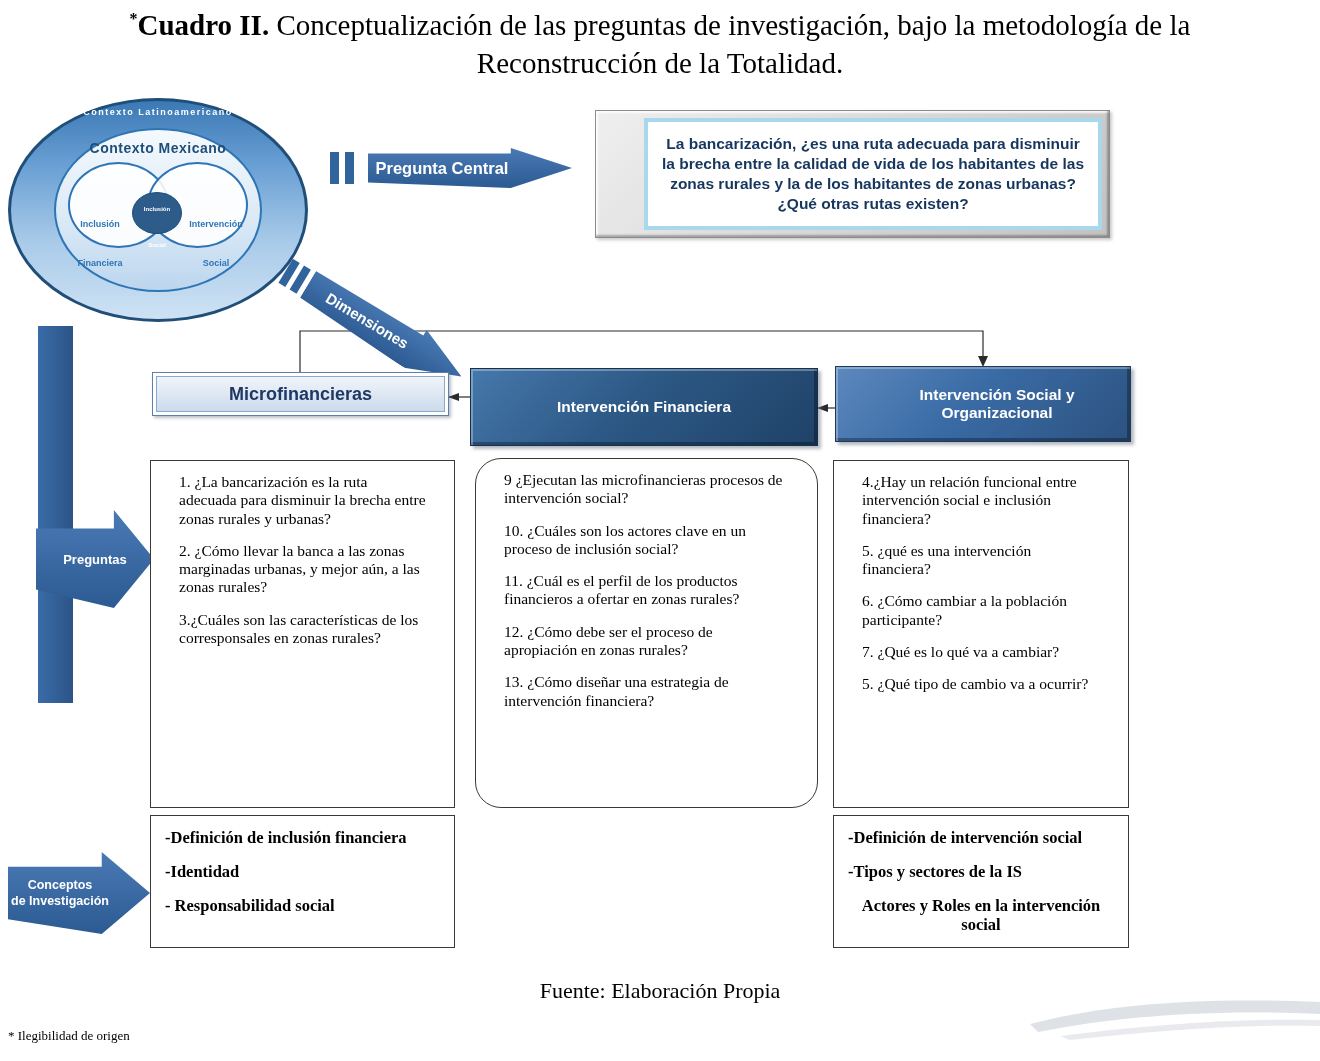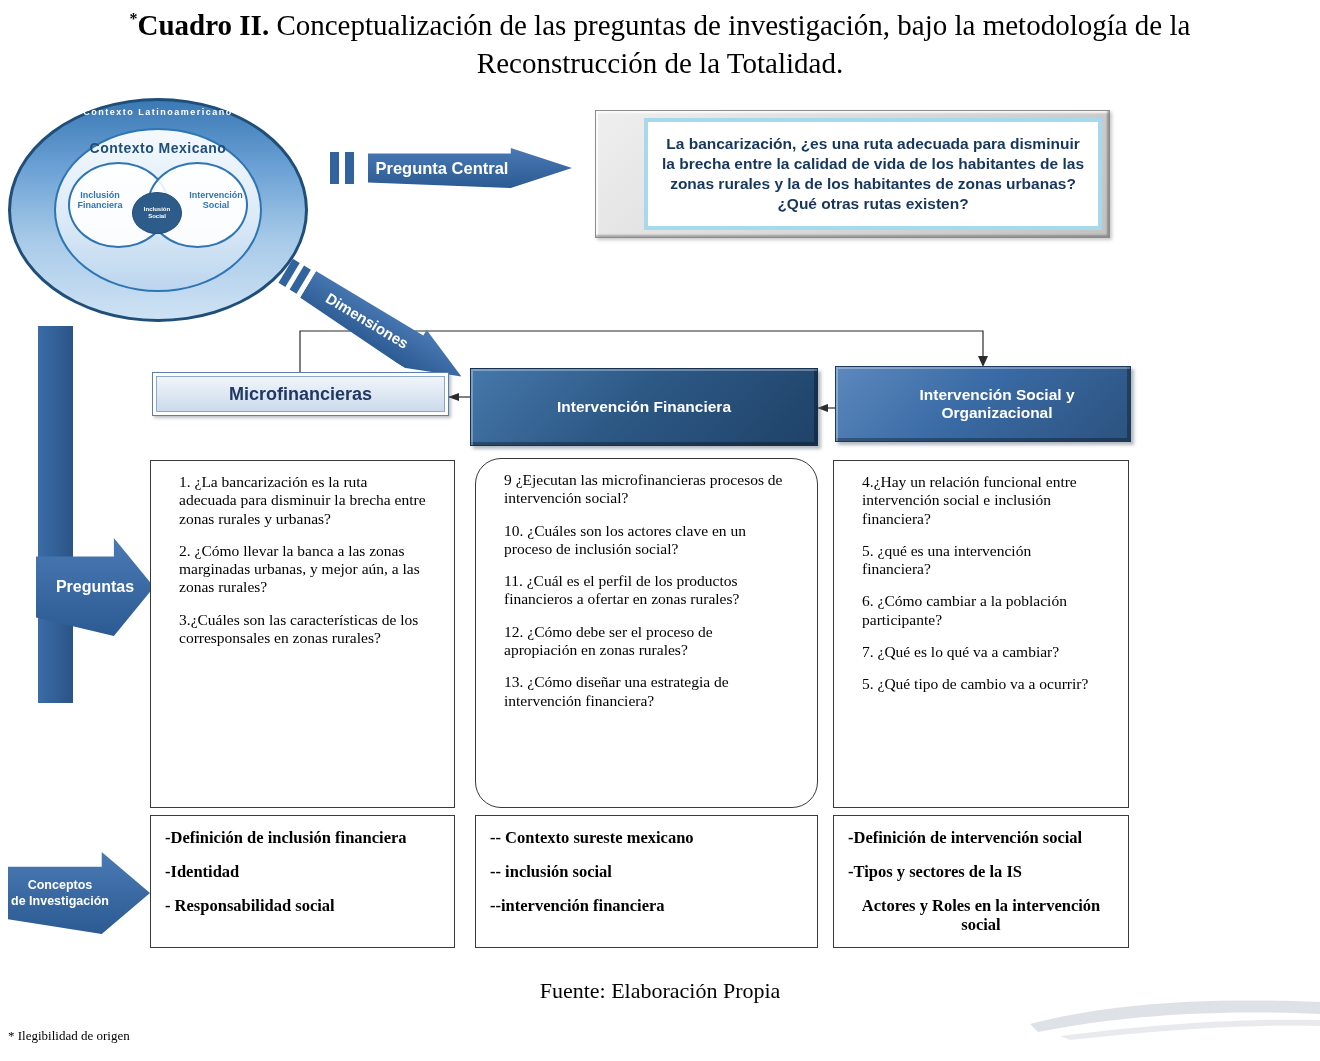--- a/index.html
+++ b/index.html
@@ -27,42 +27,42 @@
   .v-center { position:absolute; left:124px; top:94px; width:50px; height:42px; border-radius:50%;
               background:#2e5c8a; border:1px solid #1f4e79; z-index:3;
               display:flex; flex-direction:column; align-items:center; justify-content:center;
               color:#fff; font-weight:bold; font-size:6px; line-height:1.2; text-align:center; }
   .v-label { position:absolute; text-align:center; font-weight:bold; z-index:4; }
   .v-outer-label { top:9px; left:0; width:100%; color:#fff; font-size:9px; letter-spacing:1.5px; }
   .v-middle-label { top:42px; left:46px; width:208px; color:#1f4e79; font-size:14px; letter-spacing:.5px; }
   .v-small { font-size:9px; color:#2e75b6; line-height:1.15; }
   .v-left-label { left:56px; top:92px; width:72px; }
   .v-right-label { left:172px; top:92px; width:72px; }
-  .blk { display:block; }
+  .blk { display:block;margin-top:29px; }
 
   
   .tailbars { position:absolute; display:flex; gap:6px; }
   .tailbars .bar { width:9px; height:32px; background:#31639C; }
   .arrowshape { position:absolute; background:linear-gradient(180deg,#4a7ab5,#2c5a92);
                 display:flex; align-items:center; justify-content:center;
                 color:#fff; font-weight:bold; }
   .pc-arrow { left:368px; top:148px; width:204px; height:40px; font-size:16.5px;
               clip-path:polygon(0 14%, 70% 14%, 70% 0, 100% 50%, 70% 100%, 0 86%);
               padding-right:56px; box-sizing:border-box; }
   .dim-group { position:absolute; left:297px; top:252px; width:205px; height:44px;
                transform:rotate(31deg); transform-origin:0 0;
                display:flex; align-items:center; gap:5px; }
   .dim-group .bar { width:8px; height:28px; background:#31639C; flex:none; }
   .dim-arrow { position:relative; flex:1; height:44px; background:linear-gradient(180deg,#4a7ab5,#2c5a92);
                clip-path:polygon(0 15%, 70% 15%, 70% 0, 100% 50%, 70% 100%, 0 85%);
                display:flex; align-items:center; justify-content:center;
                color:#fff; font-weight:bold; font-size:15px; padding-right:40px; box-sizing:border-box; }
   .vbar { position:absolute; left:38px; top:326px; width:35px; height:377px;
           background:linear-gradient(90deg,#3a6ca7,#2b5487); }
-  .preg-arrow { left:36px; top:538px; width:118px; height:98px; font-size:16px;
+  .preg-arrow { left:36px; top:510px; width:118px; height:98px; font-size:13px;
                 clip-path:polygon(0 19%, 66% 19%, 66% 0, 100% 50%, 66% 100%, 0 81%); }
   .conceptos-arrow { left:8px; top:852px; width:142px; height:82px;
                 clip-path:polygon(0 18%, 66% 18%, 66% 0, 100% 50%, 66% 100%, 0 82%);
                 flex-direction:column; line-height:1.3; font-size:12.5px;
                 padding-right:38px; box-sizing:border-box; text-align:center; }
 
   
   .pc-frame { position:absolute; left:595px; top:110px; width:515px; height:128px; box-sizing:border-box;
               background:linear-gradient(135deg,#efefef,#c2c2c2); border:1px solid #8c8c8c; padding:7px;
               box-shadow: inset -2px -2px 2px rgba(0,0,0,.28), inset 2px 2px 2px rgba(255,255,255,.85),
@@ -218,25 +218,20 @@
   <div class="arrowshape conceptos-arrow">
     <span>Conceptos</span>
     <span>de Investigación</span>
   </div>
 
   <div class="cbox c1">
     <div class="citem">-Definición de inclusión financiera</div>
     <div class="citem">-Identidad</div>
     <div class="citem">- Responsabilidad social</div>
   </div>
-  <div class="cbox c2">
-    <div class="citem">-- Contexto sureste mexicano</div>
-    <div class="citem">-- inclusión social</div>
-    <div class="citem">--intervención financiera</div>
-  </div>
   <div class="cbox c3">
     <div class="citem">-Definición de intervención social</div>
     <div class="citem">-Tipos y sectores de la IS</div>
     <div class="citem centered">Actores y Roles en la intervención social</div>
   </div>
 
   <div class="fuente">Fuente: Elaboración Propia</div>
   <div class="footnote">* Ilegibilidad de origen</div>
 
   <svg class="watermark" width="290" height="60">

